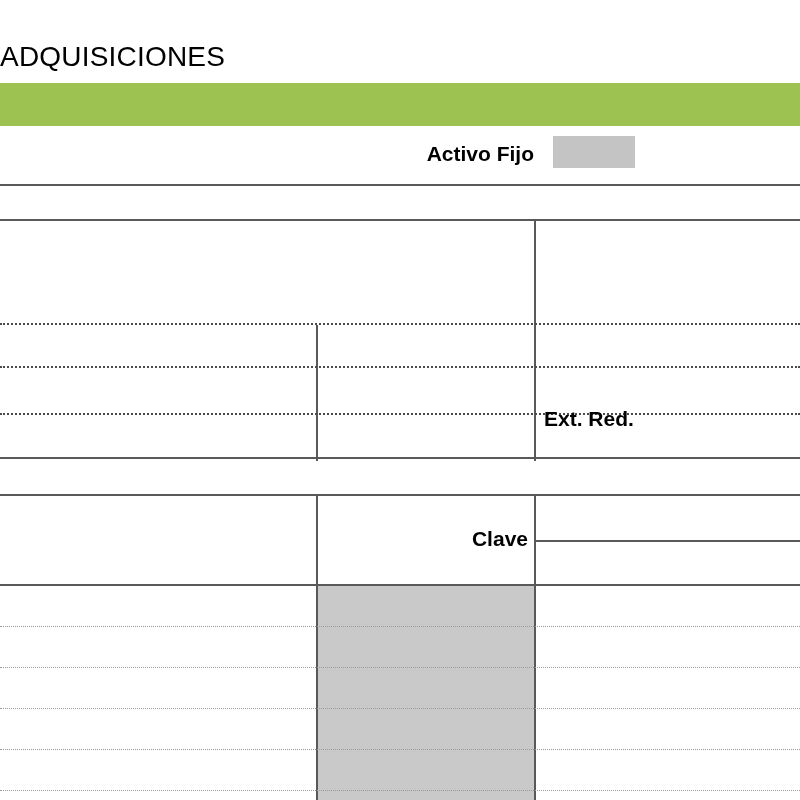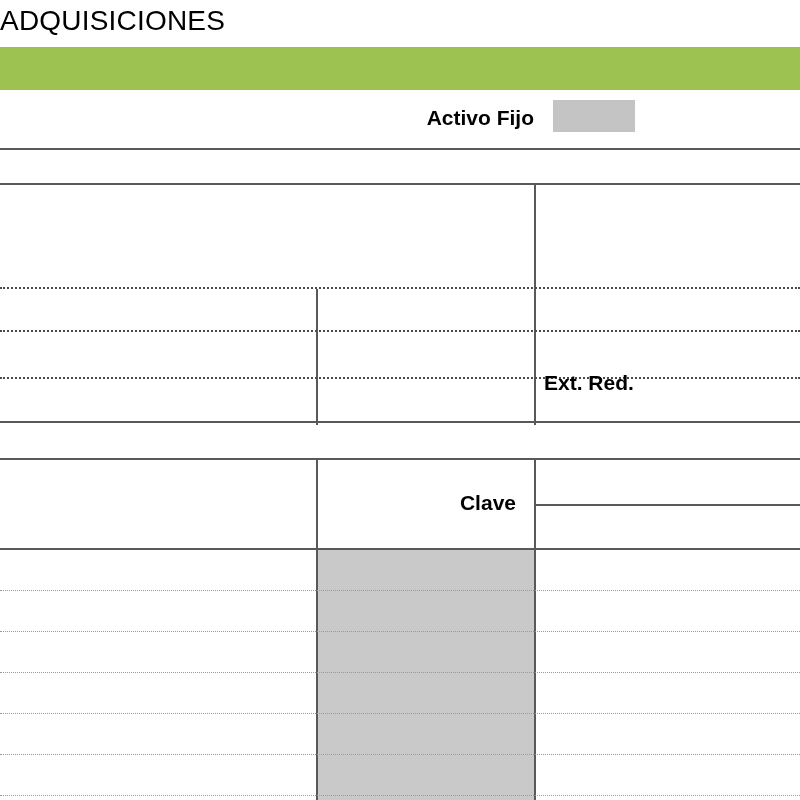--- a/index.html
+++ b/index.html
@@ -12,20 +12,21 @@
     height: 800px;
     overflow: hidden;
     font-family: "Liberation Sans", sans-serif;
     color: #000000;
   }
 
   .sheet {
     position: relative;
     width: 800px;
     height: 632px;
+    margin-top: 36px;
   }
 
   
   .title {
     position: absolute;
     left: 0px;
     top: 2px;
     width: 420px;
     height: 38px;
     font-size: 28px;
@@ -141,21 +142,21 @@
   .hdr-line-right {
     position: absolute;
     left: 534px;
     top: 504px;
     width: 266px;
     border-top: 2px solid #595959;
   }
 
   .clave-label {
     position: absolute;
-    left: 304px;
+    left: 316px;
     top: 482px;
     width: 212px;
     text-align: right;
     font-size: 21px;
     font-weight: bold;
     line-height: 42px;
     white-space: nowrap;
   }
 
   .clave-col {

